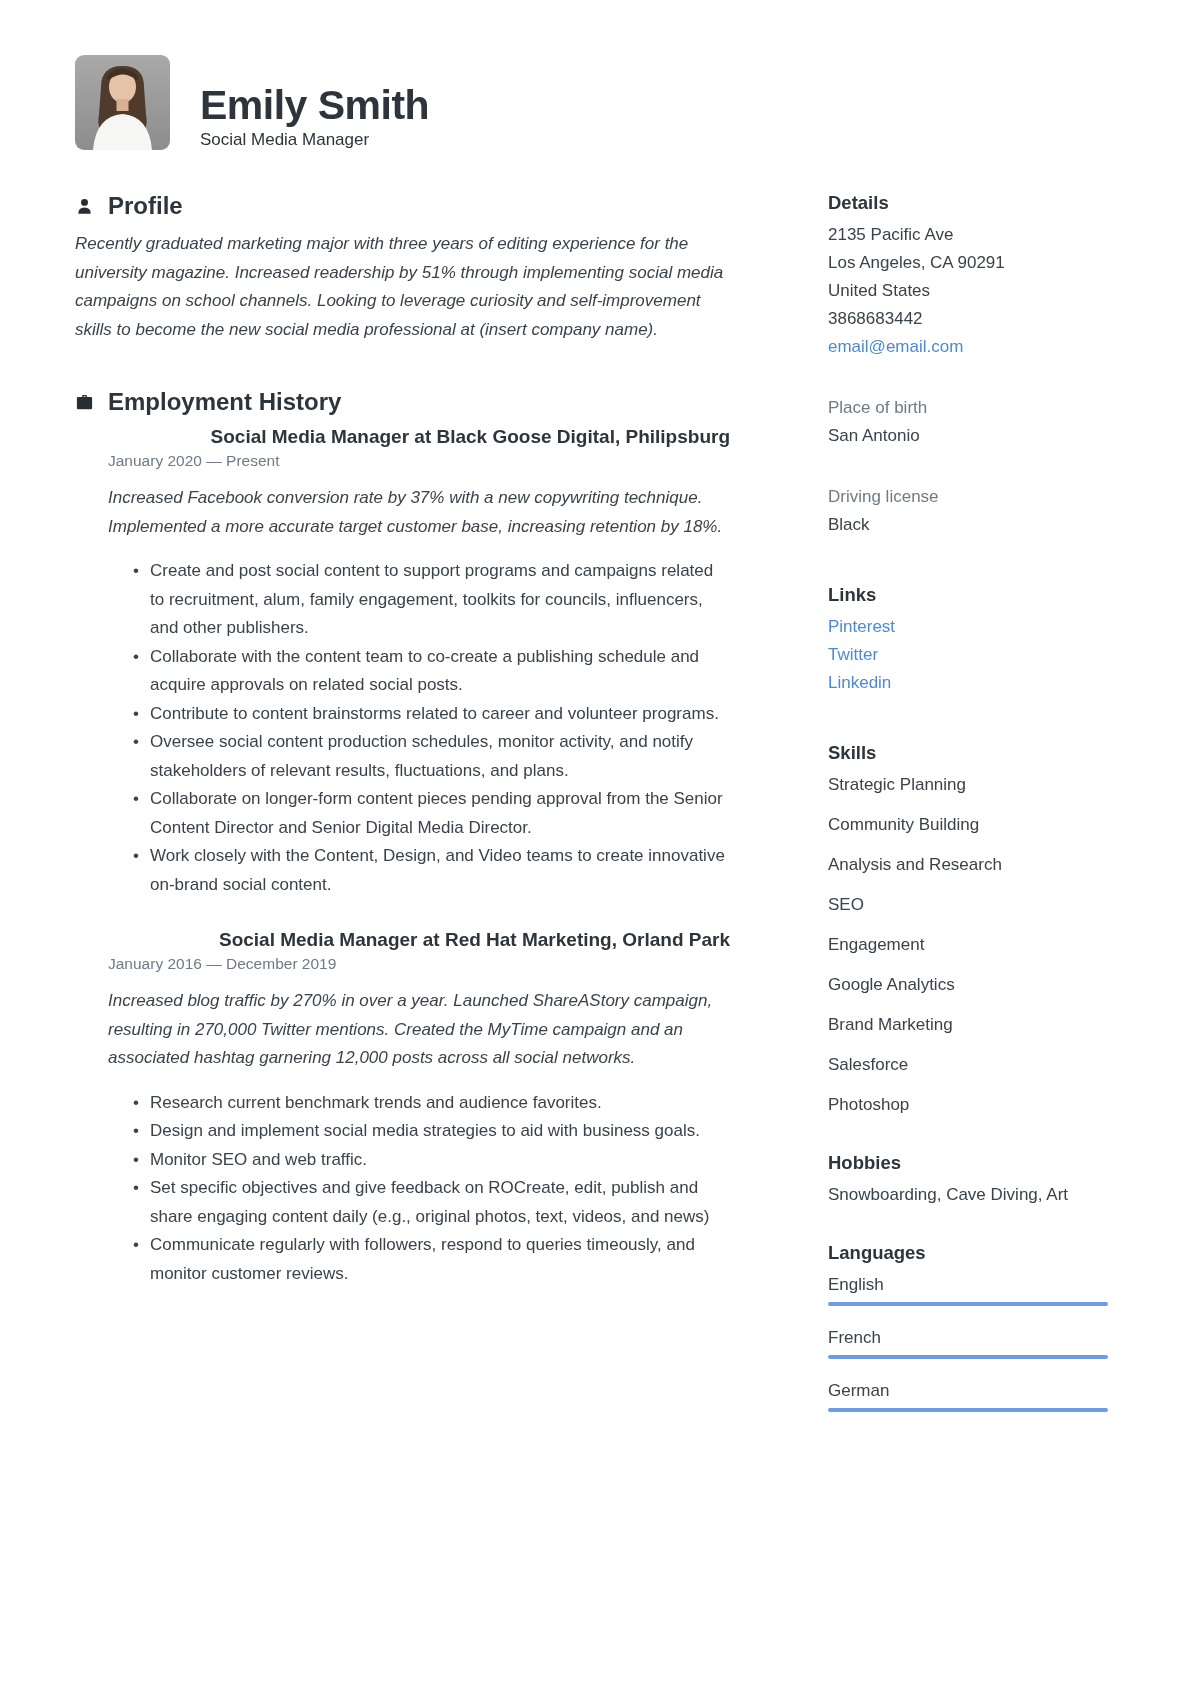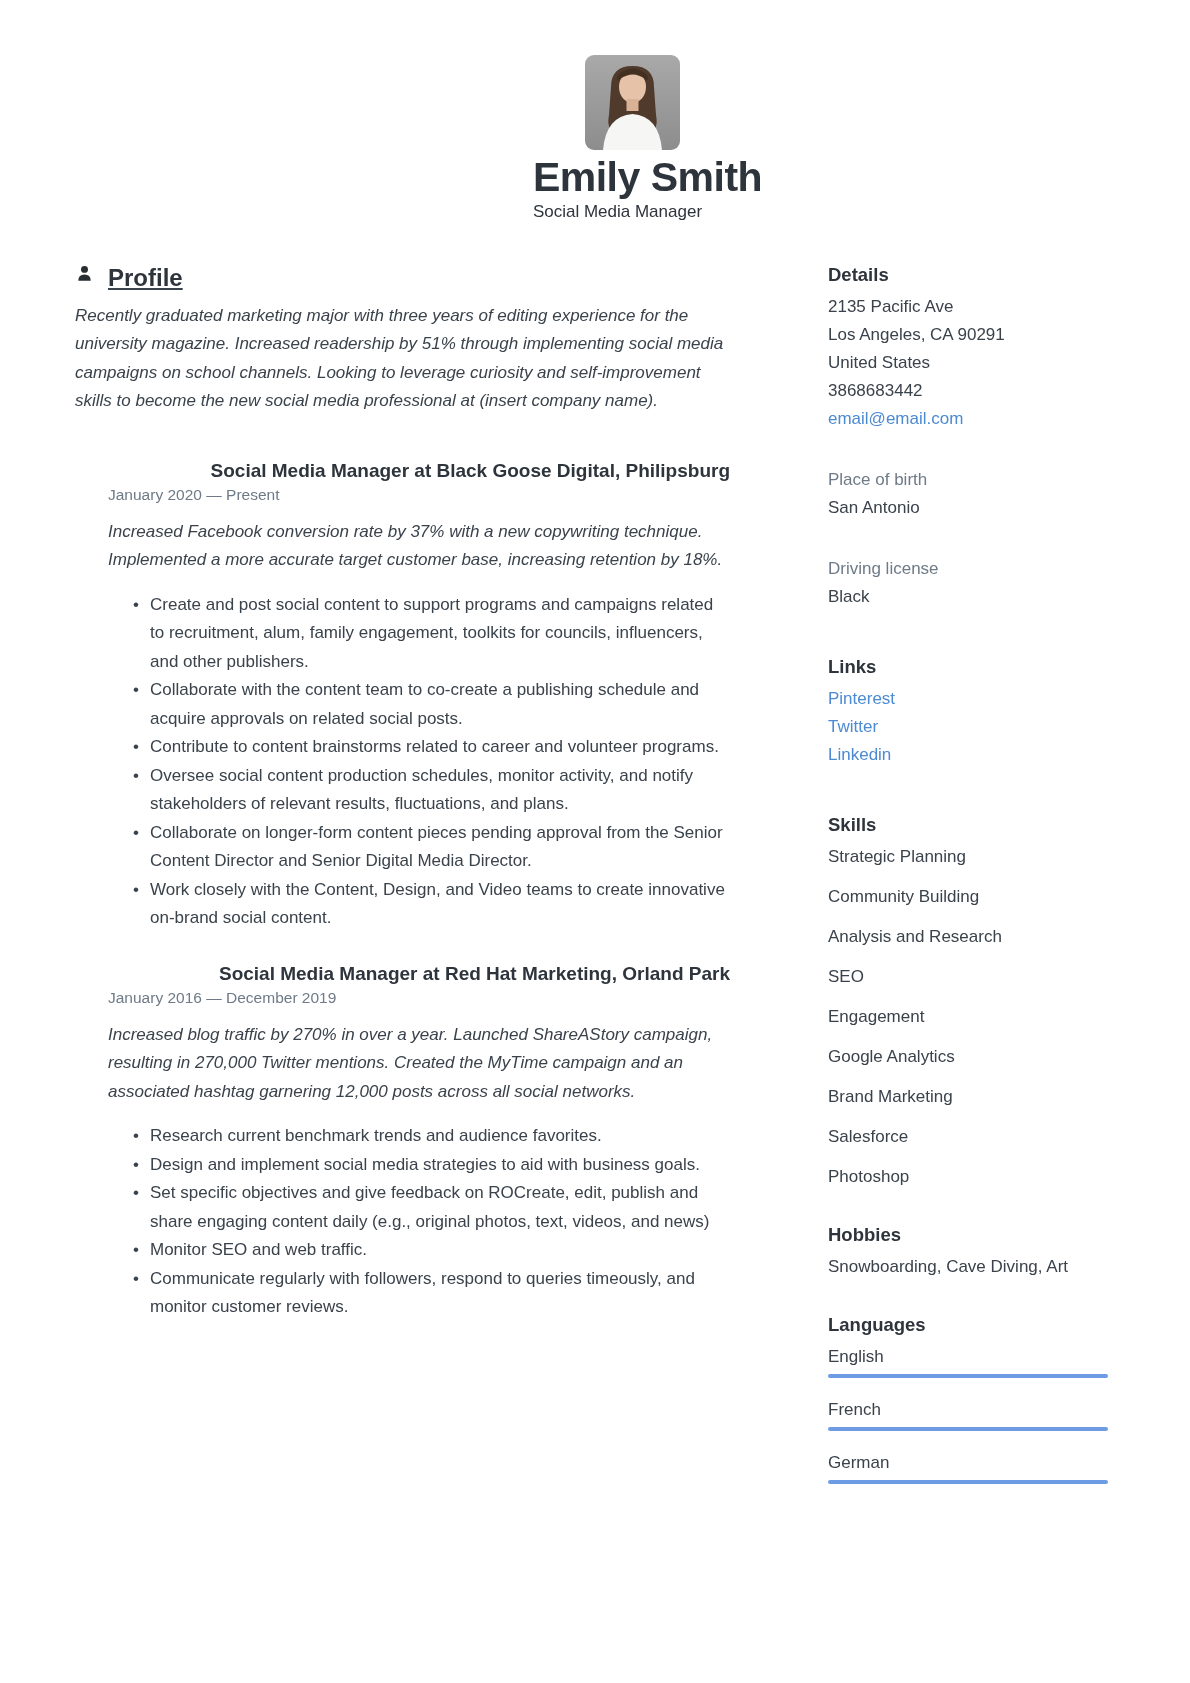--- a/index.html
+++ b/index.html
@@ -3,30 +3,30 @@
 <meta charset="utf-8">
 <style>
   html,body{margin:0;padding:0;background:#ffffff;}
   .page{
     width:1190px;min-height:1683px;box-sizing:border-box;
     padding:55px 0 40px 75px;background:#fff;
     font-family:"Liberation Sans","DejaVu Sans",sans-serif;
     color:var(--body,#3a424b);
   }
   
-  .header{display:flex;align-items:center;margin-bottom:42px;flex-direction:column;}
+  .header{display:flex;align-items:flex-end;margin-bottom:42px;}
   .photo{width:95px;height:95px;border-radius:9px;overflow:hidden;flex:0 0 auto;}
   .photo svg{display:block;}
   .name-block{margin-left:30px;padding-top:5px;}
   h1{margin:0;font-size:41px;line-height:1.12;font-weight:700;color:var(--heading,#2d343b);letter-spacing:-0.5px;}
   .subtitle{font-size:17px;margin-top:1px;color:var(--heading,#2d343b);}
   
   .columns{display:grid;grid-template-columns:655px 280px;column-gap:98px;}
   
-  .sec-head{display:flex;align-items:flex-start;margin:0 0 10px;text-decoration:underline;}
+  .sec-head{display:flex;align-items:center;margin:0 0 10px;}
   .sec-icon{width:19px;height:19px;margin-right:14px;flex:0 0 auto;display:flex;}
   .sec-icon svg{width:100%;height:100%;}
   h2{margin:0;font-size:24px;font-weight:700;color:var(--heading,#2d343b);}
   .indent{margin-left:33px;}
   .summary{font-style:italic;margin:0;font-size:17px;line-height:28.5px;}
   .profile-section{margin-bottom:44px;}
   .job{margin-bottom:30px;}
   .job-title{margin:0;font-size:19px;font-weight:700;color:var(--heading,#2d343b);text-align:right;}
   .job-dates{font-size:15.5px;color:var(--muted,#6e7a87);margin-top:4px;}
   .job .summary{margin-top:14px;}
@@ -86,20 +86,28 @@
                 <circle cx="12" cy="6.8" r="4.4"></circle>
                 <path d="M4.2 21 Q4.2 13.2 12 13.2 Q19.8 13.2 19.8 21 Z"></path>
               </svg>
           </span>
           <h2>Profile</h2>
         </div>
         <p class="summary indent">Recently graduated marketing major with three years of editing experience for the university magazine. Increased readership by 51% through implementing social media campaigns on school channels. Looking to leverage curiosity and self-improvement skills to become the new social media professional at (insert company name).</p>
       </section>
 
       <section>
+        <div class="sec-head">
+          <span class="sec-icon">
+            <svg viewBox="0 0 24 24" fill="#262d33" fill-rule="evenodd">
+                <path d="M9 5 V3.6 Q9 2.4 10.2 2.4 H13.8 Q15 2.4 15 3.6 V5 H20 Q21.6 5 21.6 6.6 V18.9 Q21.6 20.5 20 20.5 H4 Q2.4 20.5 2.4 18.9 V6.6 Q2.4 5 4 5 Z M10.7 5 H13.3 V4.1 H10.7 Z"></path>
+              </svg>
+          </span>
+          <h2>Employment History</h2>
+        </div>
         <div class="indent">
             <div class="job">
               <h3 class="job-title">Social Media Manager at Black Goose Digital, Philipsburg</h3>
               <div class="job-dates">January 2020 — Present</div>
               <p class="summary">Increased Facebook conversion rate by 37% with a new copywriting technique. Implemented a more accurate target customer base, increasing retention by 18%.</p>
               <ul class="bullets">
                 <li>Create and post social content to support programs and campaigns related to recruitment, alum, family engagement, toolkits for councils, influencers, and other publishers.</li>
                 <li>Collaborate with the content team to co-create a publishing schedule and acquire approvals on related social posts.</li>
                 <li>Contribute to content brainstorms related to career and volunteer programs.</li>
                 <li>Oversee social content production schedules, monitor activity, and notify stakeholders of relevant results, fluctuations, and plans.</li>
@@ -107,22 +115,22 @@
                 <li>Work closely with the Content, Design, and Video teams to create innovative on-brand social content.</li>
               </ul>
             </div>
             <div class="job">
               <h3 class="job-title">Social Media Manager at Red Hat Marketing, Orland Park</h3>
               <div class="job-dates">January 2016 — December 2019</div>
               <p class="summary">Increased blog traffic by 270% in over a year. Launched ShareAStory campaign, resulting in 270,000 Twitter mentions. Created the MyTime campaign and an associated hashtag garnering 12,000 posts across all social networks.</p>
               <ul class="bullets">
                 <li>Research current benchmark trends and audience favorites.</li>
                 <li>Design and implement social media strategies to aid with business goals.</li>
+                <li>Monitor SEO and web traffic.</li>
                 <li>Set specific objectives and give feedback on ROCreate, edit, publish and share engaging content daily (e.g., original photos, text, videos, and news)</li>
-                <li>Monitor SEO and web traffic.</li>
                 <li>Communicate regularly with followers, respond to queries timeously, and monitor customer reviews.</li>
               </ul>
             </div>
           </div>
       </section>
 
     </main>
 
     <aside class="sidebar">
 

